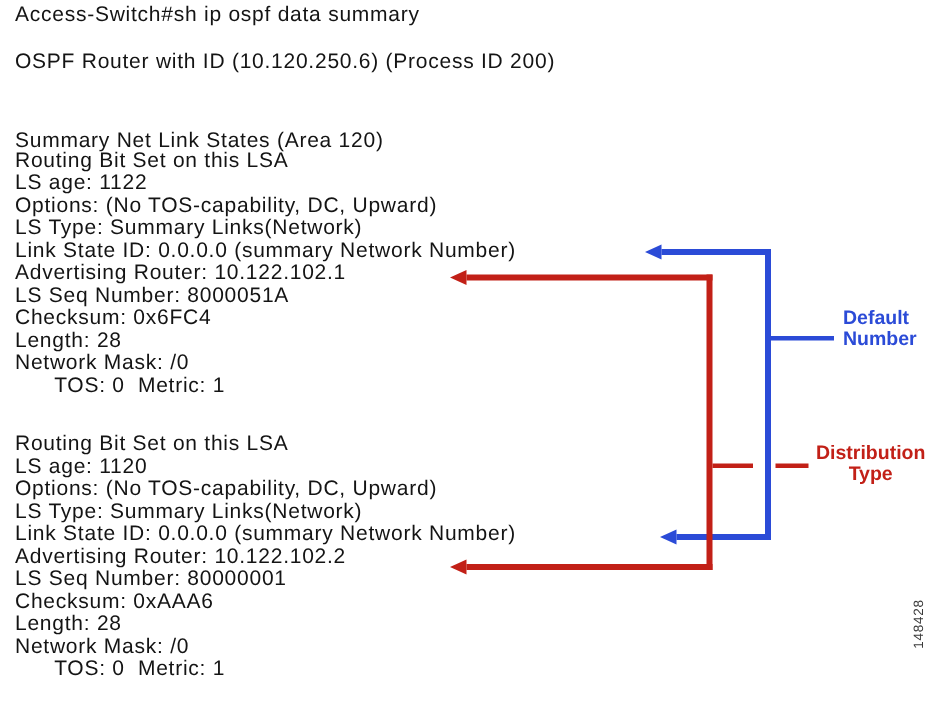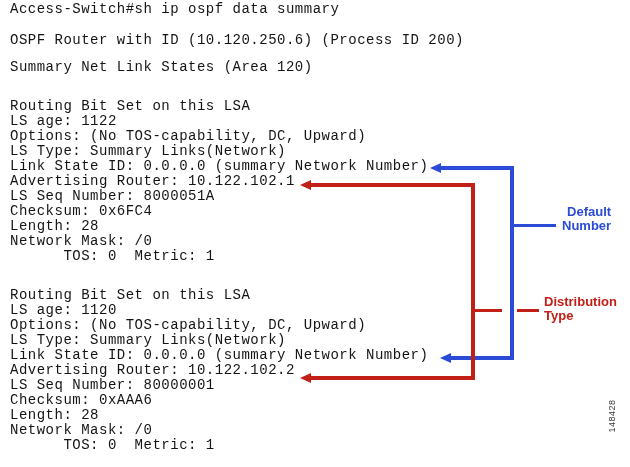--- a/index.html
+++ b/index.html
@@ -15,30 +15,30 @@
     position: relative;
     width: 630px;
     height: 467px;
     background: var(--bg);
     overflow: hidden;
     font-family: "Liberation Sans", sans-serif;
   }
   .console-block {
     position: absolute;
     left: 10px;
-    font-family: Liberation Mono, monospace;
+    font-family: Liberation Sans, sans-serif;
     font-size: 14px;
     letter-spacing: 0.5px;
     line-height: 15px;
     color: var(--ink);
     white-space: pre;
   }
   #block-0 { top: 2px; }
   #block-1 { top: 33px; }
-  #block-2 { top: 60px; text-align: center; }
+  #block-2 { top: 86px; text-align: center; }
   #block-3 { top: 99px; }
   #block-4 { top: 288px; }
 
   .hline, .vline { position: absolute; }
   .blue  { background: var(--blue); }
   .red   { background: var(--red); }
 
   .head-left {
     position: absolute;
     width: 0; height: 0;
@@ -65,22 +65,22 @@
   #red-conn-seg1    { left: 475px; top: 309px; width: 27px; height: 3px; }
   #red-conn-seg2    { left: 517px; top: 309px; width: 22px; height: 3px; }
 
   .callout {
     position: absolute;
     font-weight: bold;
     font-size: 13px;
     line-height: 14px;
     white-space: nowrap;
   }
-  #default-route-label { left: 562px; top: 205px; color: var(--blue); text-align: right; }
-  #distribution-label  { left: 544px; top: 295px; color: var(--red); }
+  #default-route-label { left: 562px; top: 205px; color: var(--blue); }
+  #distribution-label  { left: 544px; top: 295px; color: var(--red); text-align: center; }
 
   #figure-number {
     position: absolute;
     left: 591px;
     top: 410px;
     width: 44px;
     height: 12px;
     transform: rotate(-90deg);
     font-size: 9px;
     color: var(--fig);

